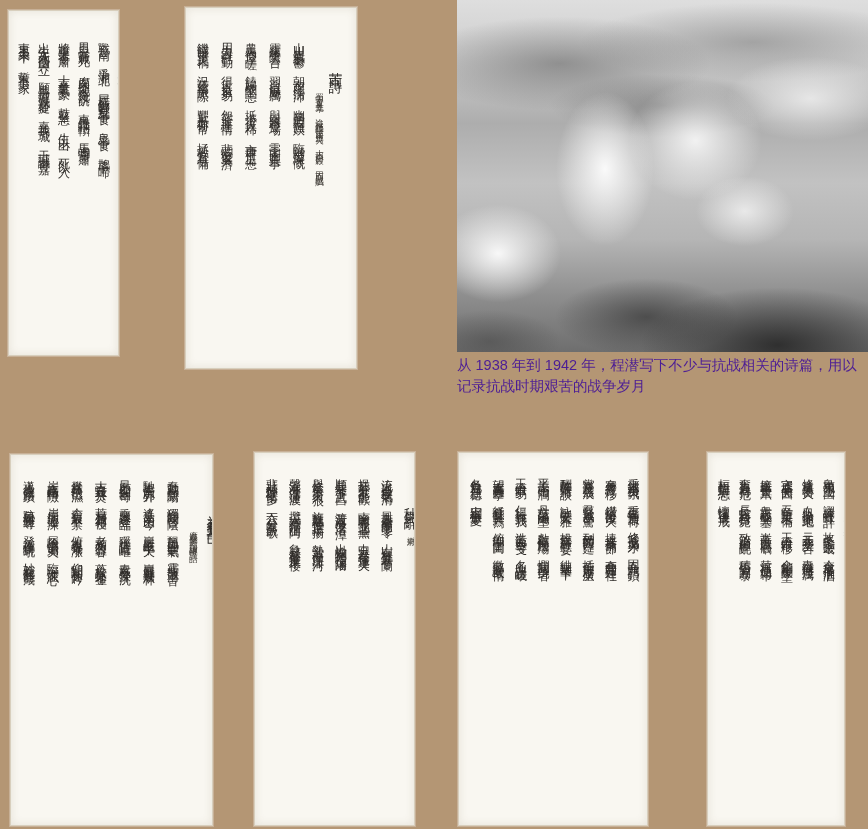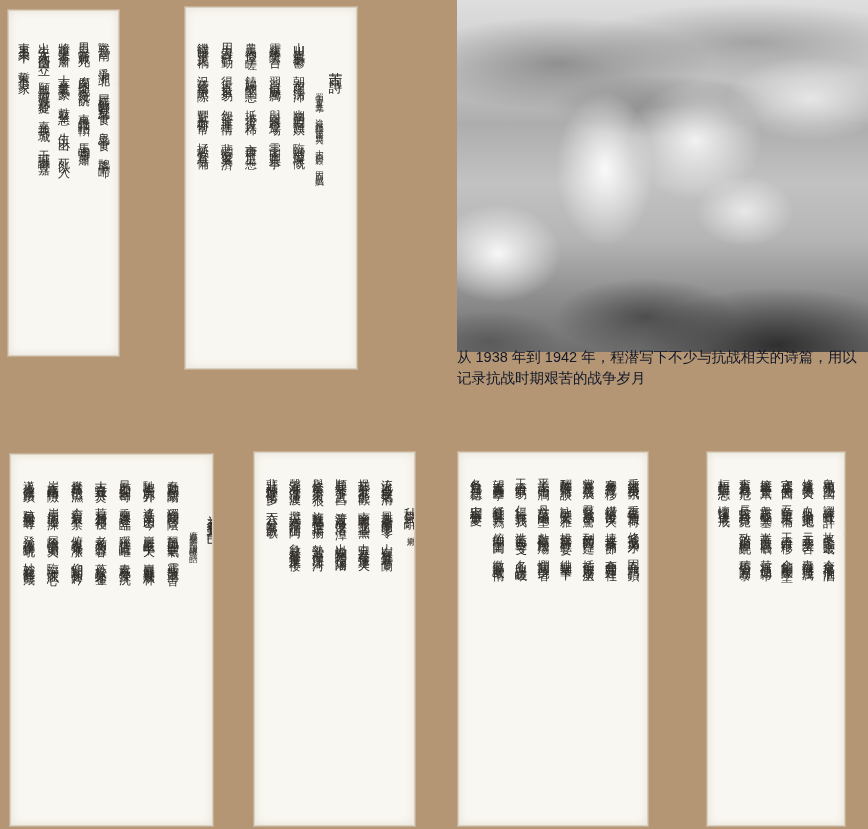--- a/index.html
+++ b/index.html
@@ -80,22 +80,22 @@
       radial-gradient(ellipse 130px 55px at 46% 90%, rgba(55,55,55,.7), rgba(55,55,55,0) 70%),
       radial-gradient(ellipse 100px 45px at 8% 97%, rgba(70,70,70,.55), rgba(70,70,70,0) 70%),
       radial-gradient(ellipse 210px 65px at 25% 18%, rgba(105,105,105,.6), rgba(105,105,105,0) 72%),
       radial-gradient(ellipse 240px 55px at 72% 12%, rgba(125,125,125,.55), rgba(125,125,125,0) 72%),
       radial-gradient(ellipse 160px 45px at 50% 30%, rgba(90,90,90,.45), rgba(90,90,90,0) 70%),
       linear-gradient(180deg,#dedede 0%,#cfcfcf 15%,#adadad 35%,#c2c2c2 52%,#b5b5b5 68%,#8e8e8e 84%,#6e6e6e 100%);
   }
 
   
   .caption{
-    position:absolute;left:457px;top:347px;width:408px;
-    color:#0f172a;
+    position:absolute;left:457px;top:355px;width:408px;
+    color:#4c1d95;
     font-family:"Liberation Sans",sans-serif;
     font-size:14.5px;line-height:1.45;
   }
 </style>
 </head>
 <body>
 
 <div class="page">
 
   <div class="card" id="card-zhan">

